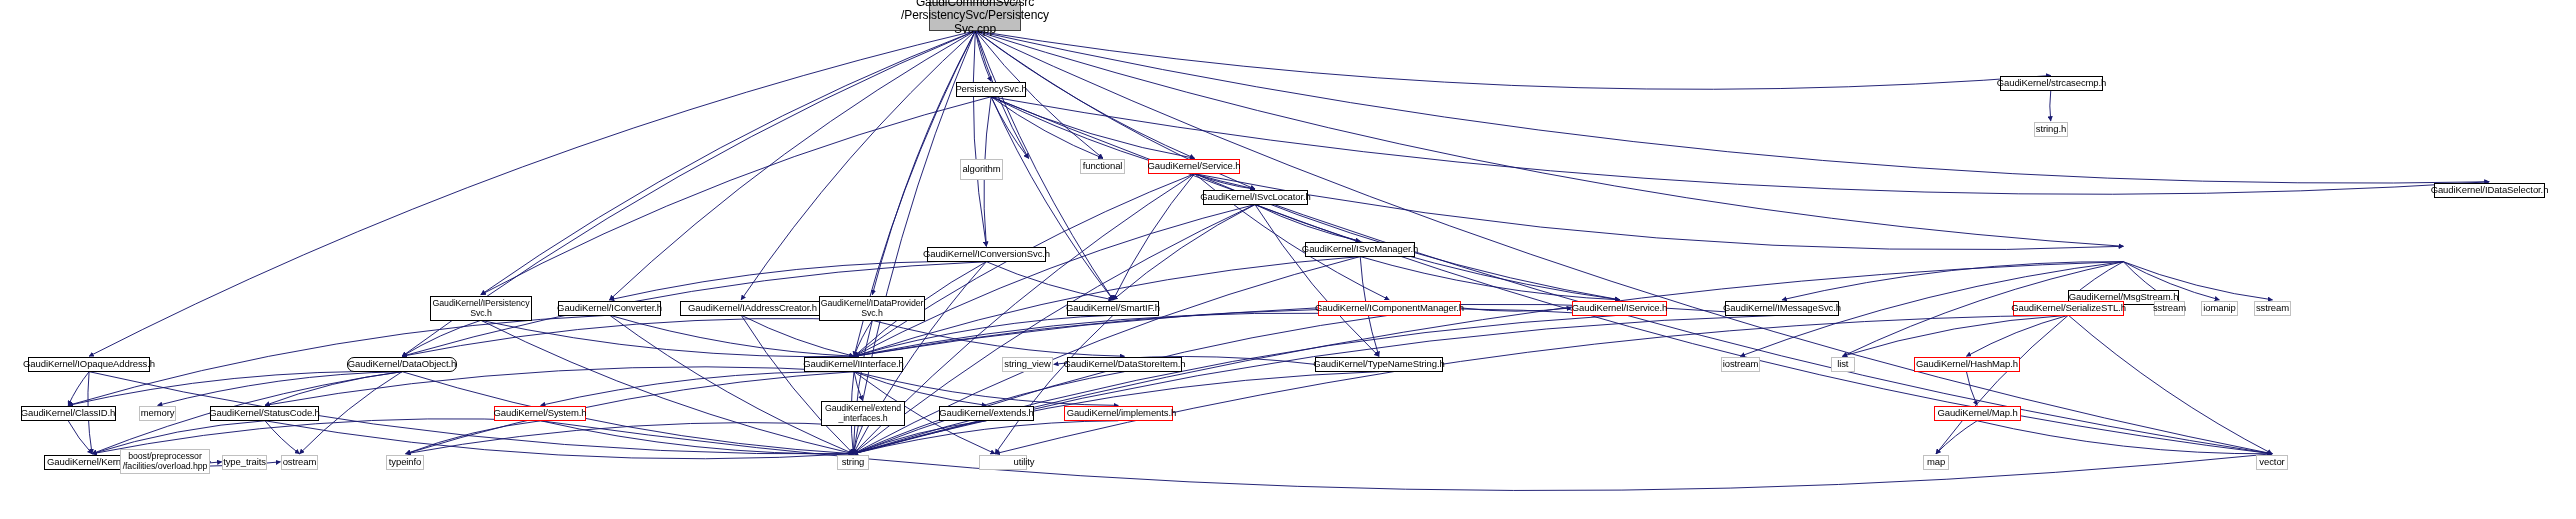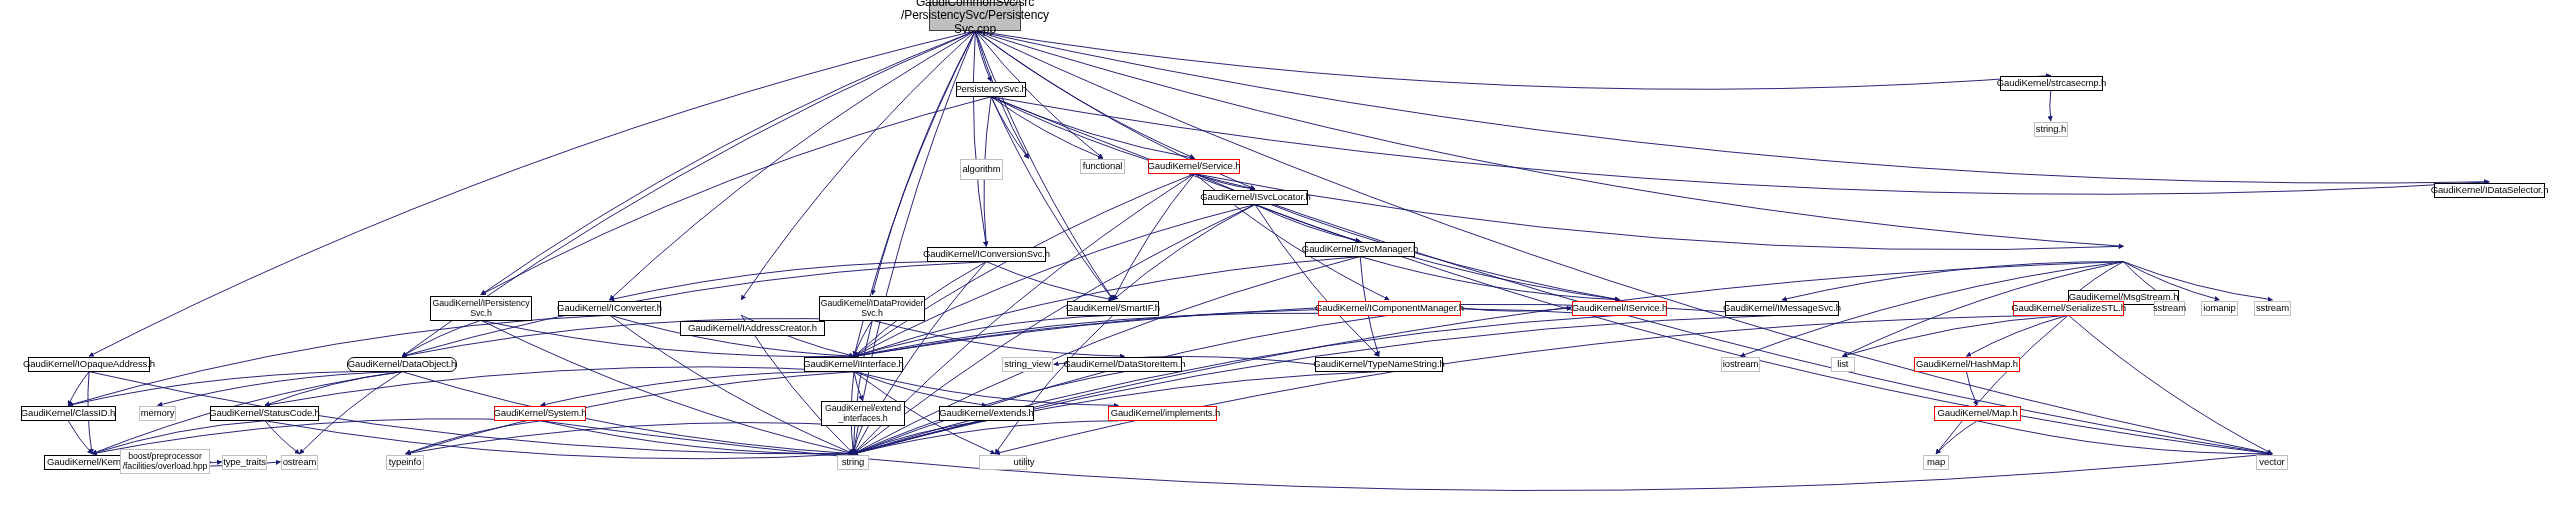--- a/index.html
+++ b/index.html
@@ -182,21 +182,21 @@
       <div class="node sys" style="left: 1080px; top: 159px; width: 45px; height: 14.7px;"><span>functional</span></div>
       <div class="node red" style="left: 1148px; top: 159px; width: 92px; height: 14.7px;"><span>GaudiKernel/Service.h</span></div>
       <div class="node hdr" style="left: 2434px; top: 183px; width: 111px; height: 14.7px;"><span>GaudiKernel/IDataSelector.h</span></div>
       <div class="node hdr" style="left: 1203px; top: 190px; width: 105px; height: 14.7px;"><span>GaudiKernel/ISvcLocator.h</span></div>
       <div class="node hdr" style="left: 1305px; top: 242px; width: 110px; height: 14.7px;"><span>GaudiKernel/ISvcManager.h</span></div>
       <div class="node hdr" style="left: 927px; top: 247px; width: 119px; height: 14.7px;"><span>GaudiKernel/IConversionSvc.h</span></div>
       <div class="node hdr" style="left: 2068px; top: 254px; width: 111px; height: 14.7px; margin-top: 36px;"><span>GaudiKernel/MsgStream.h</span></div>
       <div class="node hdr" style="left: 430px; top: 296px; width: 102px; height: 25px; font-size: 8.8px;"><span>GaudiKernel/IPersistency
 Svc.h</span></div>
       <div class="node hdr" style="left: 558px; top: 301px; width: 103px; height: 14.7px;"><span>GaudiKernel/IConverter.h</span></div>
-      <div class="node hdr" style="left: 680px; top: 301px; width: 145px; height: 14.7px; margin-top: 20px;"><span>GaudiKernel/IAddressCreator.h</span></div>
+      <div class="node hdr" style="left: 680px; top: 301px; width: 145px; height: 14.7px;"><span>GaudiKernel/IAddressCreator.h</span></div>
       <div class="node hdr" style="left: 819px; top: 296px; width: 106px; height: 25px; font-size: 8.8px;"><span>GaudiKernel/IDataProvider
 Svc.h</span></div>
       <div class="node hdr" style="left: 1067px; top: 301px; width: 92px; height: 14.7px;"><span>GaudiKernel/SmartIF.h</span></div>
       <div class="node red" style="left: 1318px; top: 301px; width: 143px; height: 14.7px; align-items: center;"><span>GaudiKernel/IComponentManager.h</span></div>
       <div class="node red" style="left: 1572px; top: 301px; width: 95px; height: 14.7px;"><span>GaudiKernel/IService.h</span></div>
       <div class="node hdr" style="left: 1725px; top: 301px; width: 114px; height: 14.7px;"><span>GaudiKernel/IMessageSvc.h</span></div>
       <div class="node red" style="left: 2013px; top: 301px; width: 111px; height: 14.7px;"><span>GaudiKernel/SerializeSTL.h</span></div>
       <div class="node sys" style="left: 2154px; top: 301px; width: 31px; height: 14.7px;"><span>sstream</span></div>
       <div class="node sys" style="left: 2201px; top: 301px; width: 37px; height: 14.7px;"><span>iomanip</span></div>
       <div class="node sys" style="left: 2254px; top: 301px; width: 37px; height: 14.7px;"><span>sstream</span></div>
@@ -210,21 +210,21 @@
       <div class="node sys" style="left: 1831px; top: 357px; width: 23.5px; height: 14.7px;"><span>list</span></div>
       <div class="node red" style="left: 1914px; top: 357px; width: 106px; height: 14.7px;"><span>GaudiKernel/HashMap.h</span></div>
       <div class="node red" style="left: 1934px; top: 406px; width: 87px; height: 14.7px;"><span>GaudiKernel/Map.h</span></div>
       <div class="node hdr" style="left: 20.5px; top: 406px; width: 95px; height: 14.7px;"><span>GaudiKernel/ClassID.h</span></div>
       <div class="node sys" style="left: 139px; top: 406px; width: 37px; height: 14.7px;"><span>memory</span></div>
       <div class="node hdr" style="left: 210px; top: 406px; width: 109px; height: 14.7px;"><span>GaudiKernel/StatusCode.h</span></div>
       <div class="node red" style="left: 494px; top: 406px; width: 92px; height: 14.7px;"><span>GaudiKernel/System.h</span></div>
       <div class="node hdr" style="left: 821px; top: 401px; width: 84px; height: 25px; font-size: 8.8px;"><span>GaudiKernel/extend
 _interfaces.h</span></div>
       <div class="node hdr" style="left: 939px; top: 406px; width: 95px; height: 14.7px;"><span>GaudiKernel/extends.h</span></div>
-      <div class="node red" style="left: 1108px; top: 406px; width: 109px; height: 14.7px; padding-left: 8px;"><span>GaudiKernel/implements.h</span></div>
+      <div class="node red" style="left: 1064px; top: 406px; width: 109px; height: 14.7px; padding-left: 8px;"><span>GaudiKernel/implements.h</span></div>
       <div class="node hdr" style="left: 44px; top: 455px; width: 95px; height: 14.7px;"><span>GaudiKernel/Kernel.h</span></div>
       <div class="node sys" style="left: 120px; top: 449px; width: 90px; height: 25px; font-size: 8.8px;"><span>boost/preprocessor
 /facilities/overload.hpp</span></div>
       <div class="node sys" style="left: 222px; top: 455px; width: 45px; height: 14.7px;"><span>type_traits</span></div>
       <div class="node sys" style="left: 281px; top: 455px; width: 37px; height: 14.7px;"><span>ostream</span></div>
       <div class="node sys" style="left: 386px; top: 455px; width: 38px; height: 14.7px;"><span>typeinfo</span></div>
       <div class="node sys" style="left: 837px; top: 455px; width: 32px; height: 14.7px;"><span>string</span></div>
       <div class="node sys" style="left: 979px; top: 455px; width: 32px; height: 14.7px; padding-left: 44px;"><span>utility</span></div>
       <div class="node sys" style="left: 1923px; top: 455px; width: 26px; height: 14.7px;"><span>map</span></div>
       <div class="node sys" style="left: 2256px; top: 455px; width: 32px; height: 14.7px;"><span>vector</span></div>

